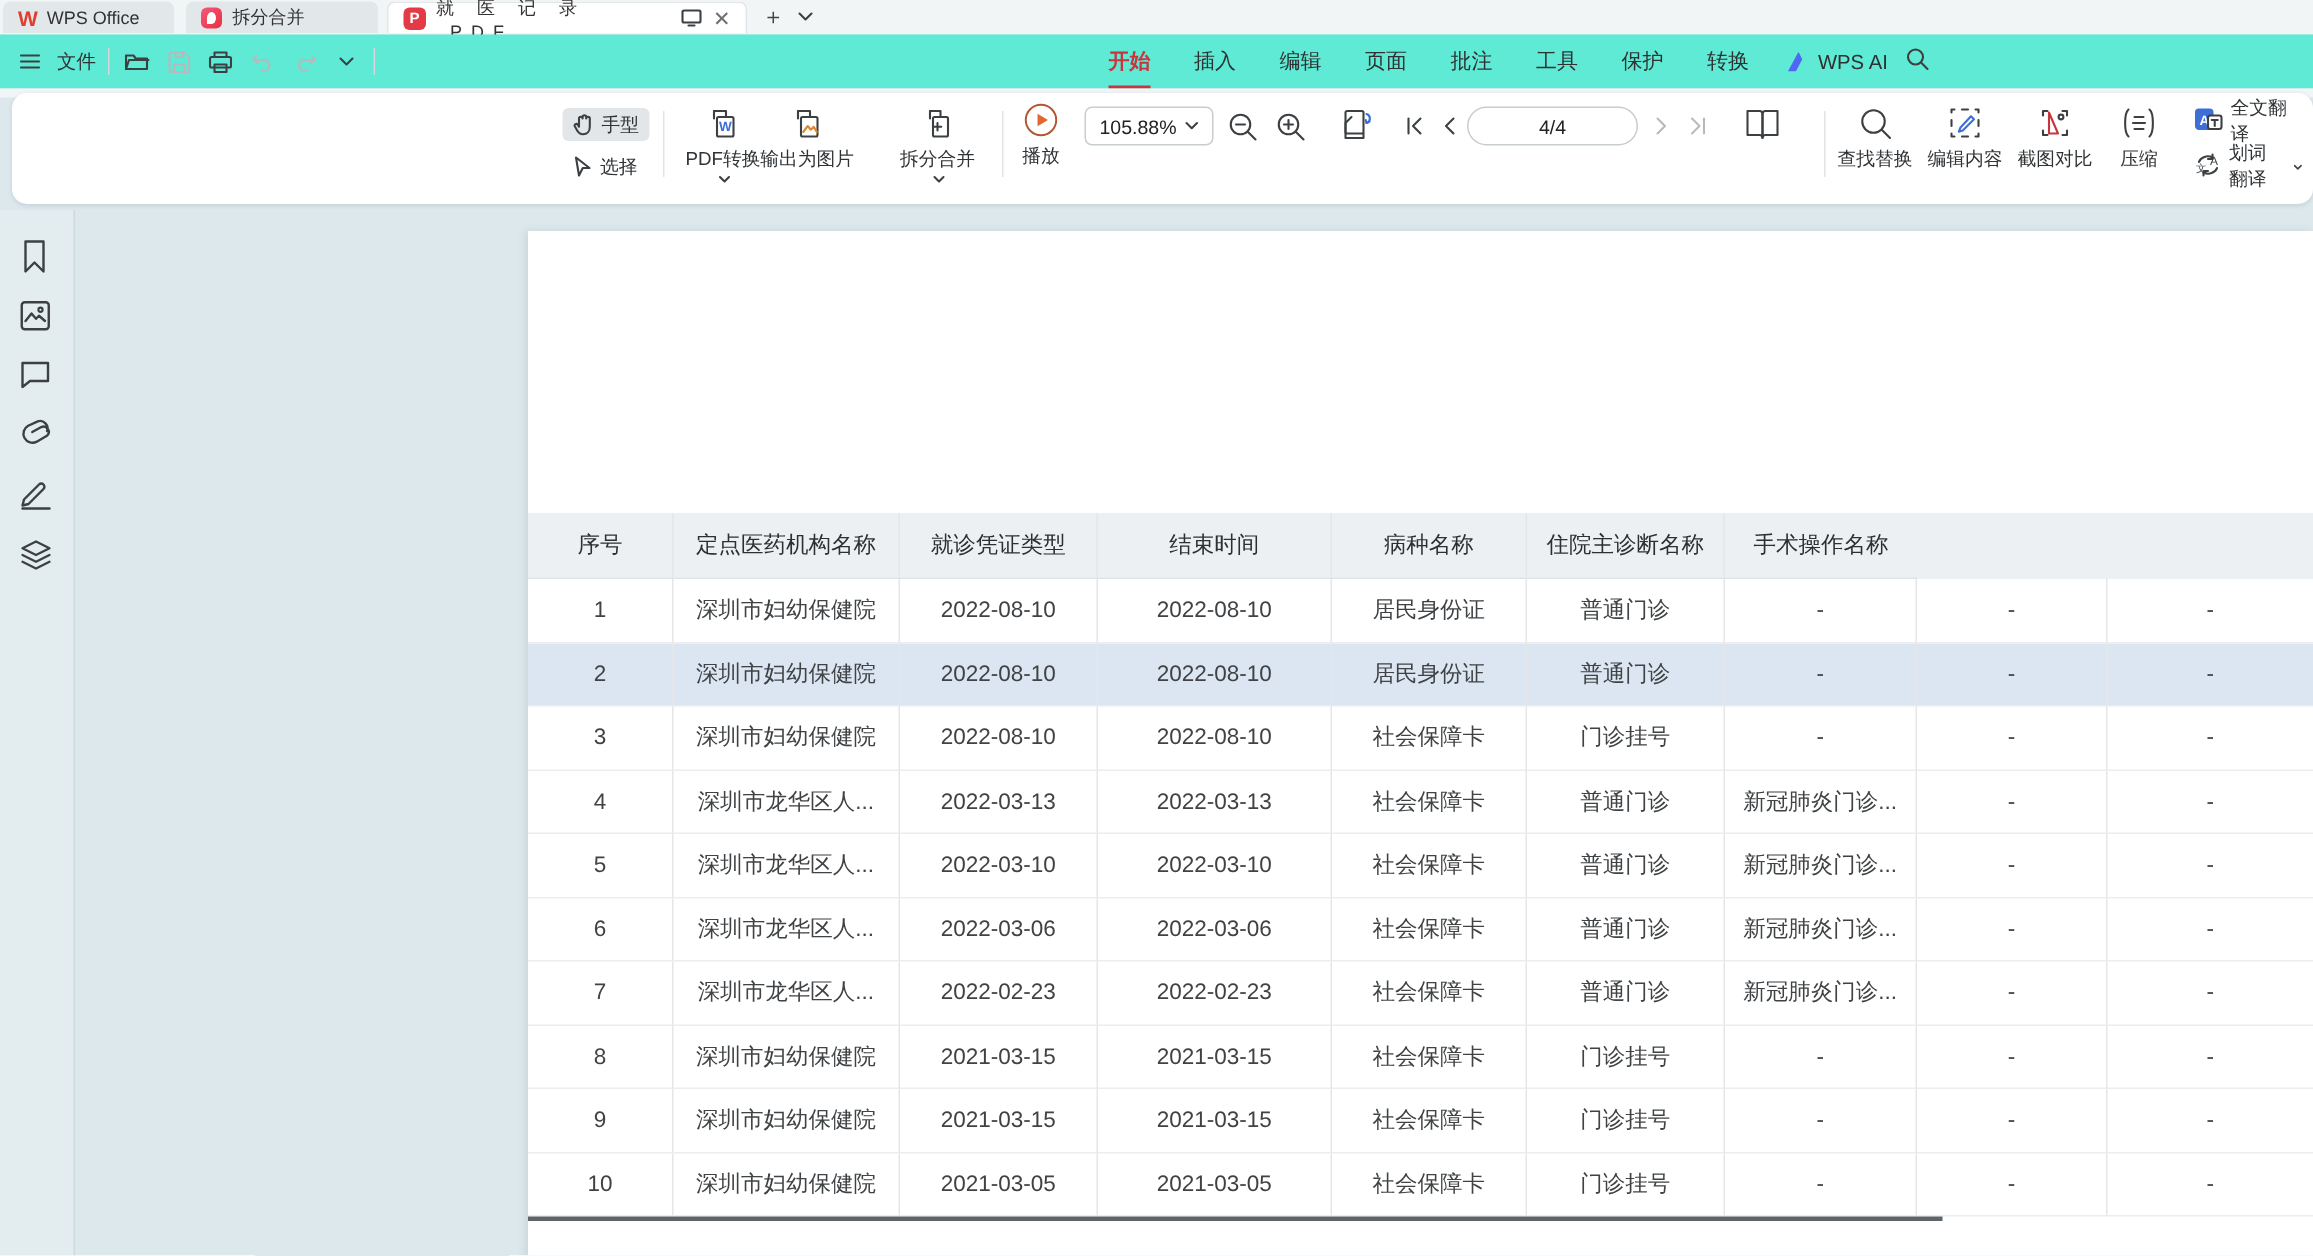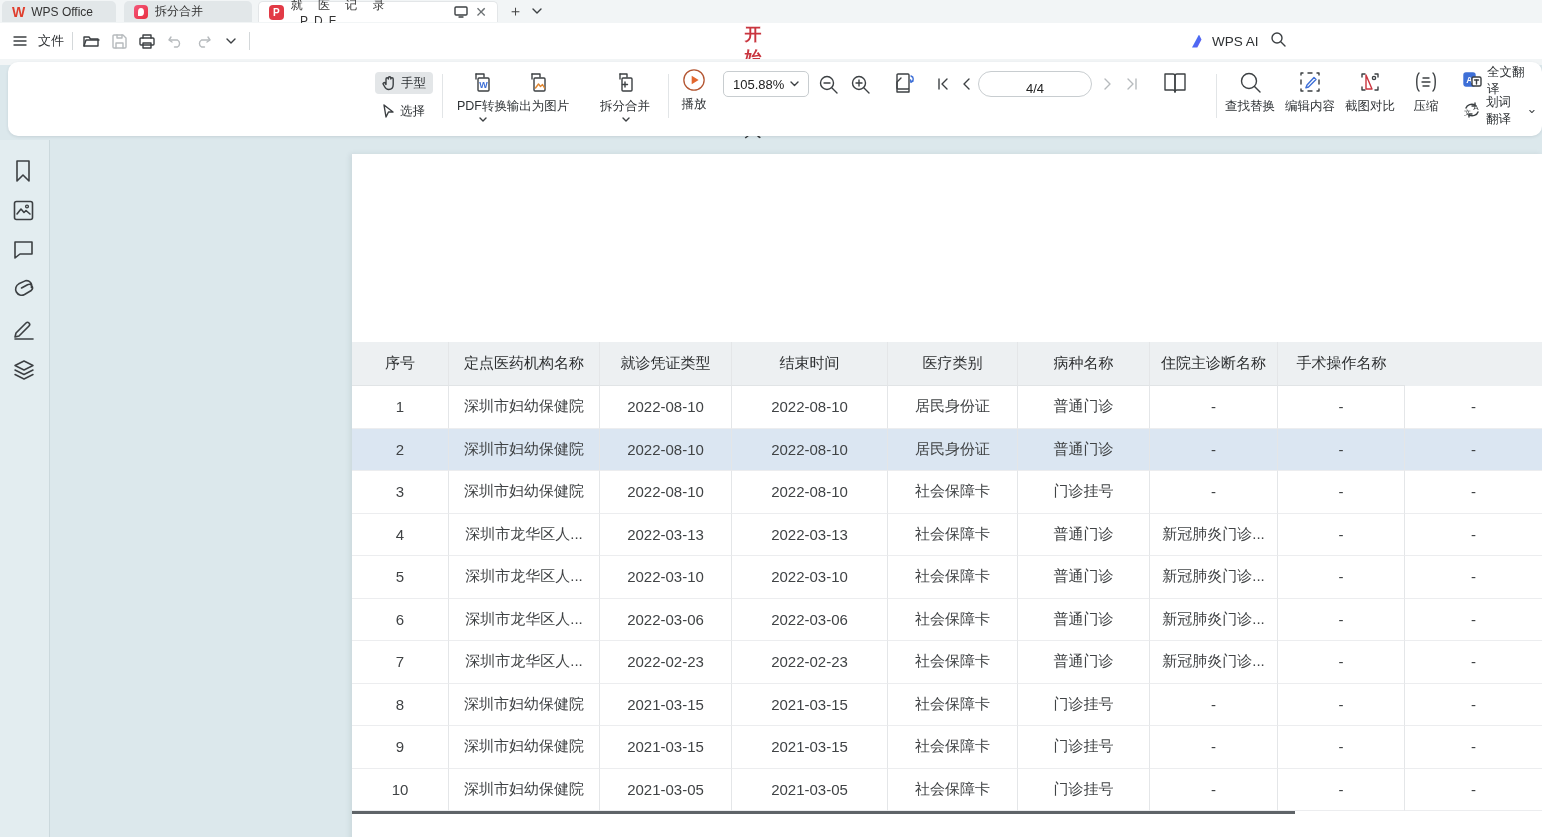--- a/index.html
+++ b/index.html
@@ -19,28 +19,28 @@
   .docer-ico::after { content:""; position:absolute; left:4px; top:3px; width:6px; height:8px;
     background:#fff; border-radius:50% 50% 50% 0; }
   .pdf-ico { width:15px; height:15px; border-radius:4px; background:#e23a46; color:#fff;
     font-size:10px; font-weight:bold; display:flex; align-items:center; justify-content:center; }
   .doc-title { letter-spacing:6px; }
   .tab-ctl { color:#6b7073; font-size:12px; display:flex; align-items:center; }
   .strip-btn { position:absolute; top:0; height:22px; display:flex; align-items:center;
     color:#444; font-size:15px; }
 
   
-  .menubar { position:absolute; left:0; top:23px; width:100%; height:36px; background:#ffffff; }
+  .menubar { position:absolute; left:0; top:23px; width:100%; height:36px; background:#5eead4; }
   .file-group { position:absolute; left:10px; top:0; height:36px; display:flex; align-items:center;
     gap:8px; font-size:13px; color:#303336; }
   .vdiv { width:1px; height:18px; background:#d4d8da; }
   .mb-icon { width:20px; height:20px; display:flex; align-items:center; justify-content:center; }
   .mb-icon svg { display:block; }
   .menu-items { position:absolute; left:738px; top:0; height:36px; display:flex;
-    align-items:center; gap:27px; font-size:17px; color:#2e3133;flex-direction:column; }
+    align-items:center; gap:27px; font-size:14px; color:#2e3133; }
   .menu-item { position:relative; width:30px; text-align:center; cursor:default; }
   .menu-item.active { color:#c9353f; font-weight:bold; }
   .menu-item.active::after { content:""; position:absolute; left:1px; right:1px; bottom:-9px;
     height:2px; background:#c9353f; }
   .wpsai { position:absolute; left:1192px; top:0; height:36px; display:flex; align-items:center;
     gap:6px; font-size:13.5px; color:#2e3133; }
   .ai-logo { width:14px; height:13px; background:linear-gradient(120deg,#2f7bf5,#7a4ff0);
     clip-path:polygon(0 100%, 50% 0, 68% 38%, 38% 100%); position:relative; }
   .menusearch { position:absolute; left:1270px; top:8px; }
 
@@ -49,21 +49,21 @@
   .ribbon { position:absolute; left:8px; top:62px; width:1534px; height:74px; background:#fff;
     border-radius:10px; box-shadow:0 1px 3px rgba(40,60,70,.12); }
   .rb { position:absolute; font-size:12.5px; color:#2f3336; }
   .pill { background:#e3e6e8; border-radius:4px; }
   .tool-sm { display:flex; align-items:center; gap:5px; height:22px; padding:0 7px; }
   .big-btn { display:flex; flex-direction:column; align-items:center; }
   .big-btn .lbl { margin-top:4px; white-space:nowrap; display:flex; align-items:center; gap:2px;flex-direction:column; }
   .rdiv { position:absolute; width:1px; background:#e2e5e7; top:12px; height:44px; }
   .zoombox { display:flex; align-items:center; justify-content:space-between; padding:0 9px;
     border:1px solid #c8cdd0; border-radius:5px; height:26px; font-size:13px; color:#222; }
-  .pagebox { display:flex; align-items:flex-end; justify-content:center;
+  .pagebox { display:flex; align-items:center; justify-content:center;
     border:1px solid #c8cdd0; border-radius:13px; height:26px; font-size:13px; color:#222; }
   .icon22 { width:24px; height:24px; display:flex; align-items:center; justify-content:center; }
   .row2item { position:absolute; top:100px; height:24px; display:flex; align-items:center; gap:4px;
     font-size:12.5px; color:#2f3336; padding:0 5px; }
   .chev { margin-left:2px; }
 
   
   .sidebar { position:absolute; left:0; top:140px; width:50px; bottom:0; background:#e3edf0;
     border-right:1px solid #ccd9dd; }
   .sb-ico { position:absolute; left:13px; width:22px; height:22px; }
@@ -512,21 +512,20 @@
     </span>
   </div>
 
   <div class="page">
     <div class="dtable">
       <div class="thead" id="table-head">
           <div class="tcell">序号</div>
           <div class="tcell">定点医药机构名称</div>
           <div class="tcell">就诊凭证类型</div>
           <div class="tcell">结束时间</div>
-          <div class="tcell">医疗类别</div>
           <div class="tcell">病种名称</div>
           <div class="tcell">住院主诊断名称</div>
           <div class="tcell">手术操作名称</div>
         </div>
       <div id="table-body">
           <div class="trow">
             <div class="tcell">1</div>
             <div class="tcell">深圳市妇幼保健院</div>
             <div class="tcell">2022-08-10</div>
             <div class="tcell">2022-08-10</div>

